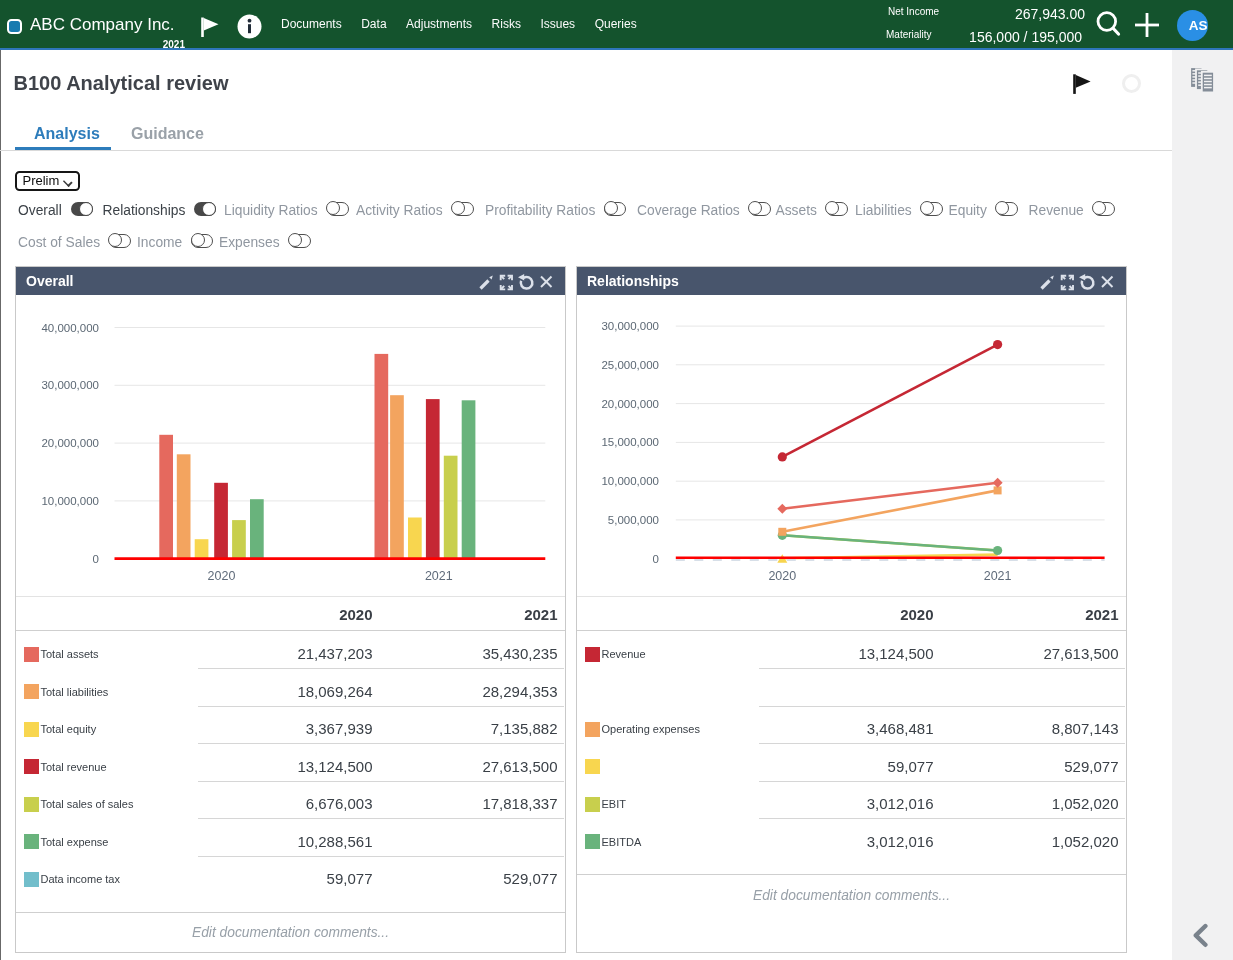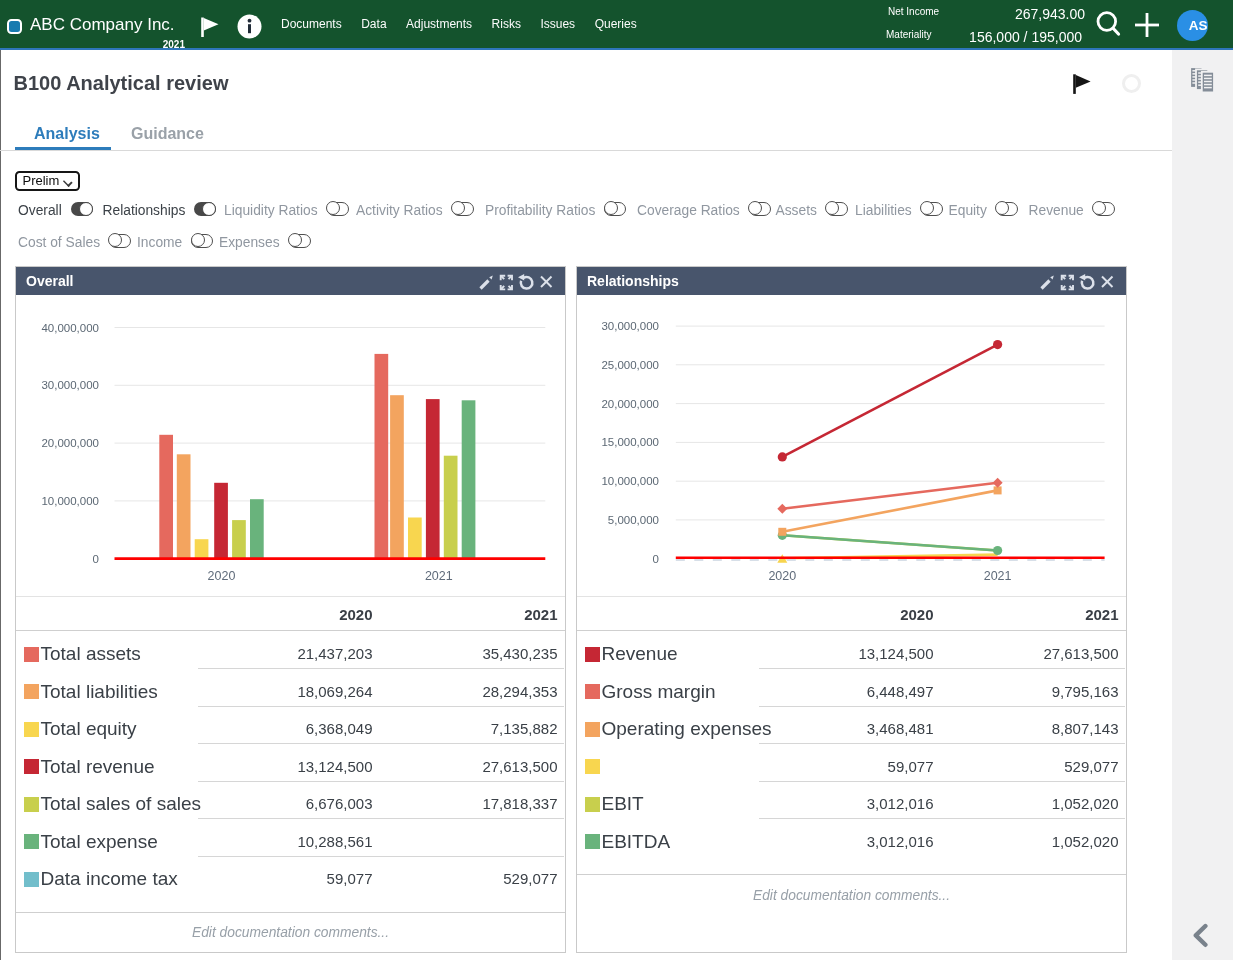--- a/index.html
+++ b/index.html
@@ -60,21 +60,21 @@
   border:1px solid #c9c9c9; background:#fff; }
 #panel1 { left:15px; } #panel2 { left:576px; }
 .phead { height:28px; background:#48556c; color:#fff; font-size:14px; font-weight:600;
   line-height:28px; padding-left:10px; }
 .picons { position:absolute; right:5px; top:4px; }
 
 .hline { position:absolute; height:1px; background:#d0d0d0; }
 .yearhdr { position:absolute; top:339px; font-size:15px; font-weight:bold; color:#3a3f46; text-align:right; }
 .trow { position:absolute; height:30px; font-size:15px; color:#3a4047; }
 .sw { position:absolute; left:8px; width:15px; height:15px; }
-.rlabel { position:absolute; left:24.5px; top:0; line-height:30px; white-space:nowrap; font-size:19px; }
+.rlabel { position:absolute; left:24.5px; top:0; line-height:30px; white-space:nowrap; font-size:11px; }
 .rval { position:absolute; top:0; line-height:30px; text-align:right; }
 .cmt { position:absolute; width:100%; text-align:center; font-style:italic;
   font-size:13.8px; color:#98a0a8; }
 </style>
 </head>
 <body>
 <div id="app">
 
   <div id="topbar">
     <div id="logo"></div>
@@ -230,21 +230,21 @@
     <div class="trow" style="left:0;top:409.5px;width:549px">
         <span class="sw" style="top:7.5px;background:#f3a45f"></span>
         <span class="rlabel">Total liabilities</span>
         <span class="rval" style="left:156.5px;width:200px">18,069,264</span>
         <span class="rval" style="left:341.5px;width:200px">28,294,353</span>
       </div>
     <div class="hline" style="left:182px;top:438.8px;width:366px;background:#d6d6d6"></div>
     <div class="trow" style="left:0;top:447.0px;width:549px">
         <span class="sw" style="top:7.5px;background:#f8d64f"></span>
         <span class="rlabel">Total equity</span>
-        <span class="rval" style="left:156.5px;width:200px">6,368,049</span>
+        <span class="rval" style="left:156.5px;width:200px">3,367,939</span>
         <span class="rval" style="left:341.5px;width:200px">7,135,882</span>
       </div>
     <div class="hline" style="left:182px;top:476.3px;width:366px;background:#d6d6d6"></div>
     <div class="trow" style="left:0;top:484.5px;width:549px">
         <span class="sw" style="top:7.5px;background:#c52734"></span>
         <span class="rlabel">Total revenue</span>
         <span class="rval" style="left:156.5px;width:200px">13,124,500</span>
         <span class="rval" style="left:341.5px;width:200px">27,613,500</span>
       </div>
     <div class="hline" style="left:182px;top:513.8px;width:366px;background:#d6d6d6"></div>
@@ -331,26 +331,20 @@
     <div class="yearhdr" style="left:156.5px;width:200px">2020</div>
     <div class="yearhdr" style="left:341.5px;width:200px">2021</div>
     <div class="hline" style="left:0;top:362.5px;width:549px;background:#cfcfcf"></div>
     <div class="trow" style="left:0;top:372.0px;width:549px">
         <span class="sw" style="top:7.5px;background:#c52734"></span>
         <span class="rlabel">Revenue</span>
         <span class="rval" style="left:156.5px;width:200px">13,124,500</span>
         <span class="rval" style="left:341.5px;width:200px">27,613,500</span>
       </div>
     <div class="hline" style="left:182px;top:401.3px;width:366px;background:#d6d6d6"></div>
-    <div class="trow" style="left:0;top:409.5px;width:549px">
-        <span class="sw" style="top:7.5px;background:#e5695e"></span>
-        <span class="rlabel">Gross margin</span>
-        <span class="rval" style="left:156.5px;width:200px">6,448,497</span>
-        <span class="rval" style="left:341.5px;width:200px">9,795,163</span>
-      </div>
     <div class="hline" style="left:182px;top:438.8px;width:366px;background:#d6d6d6"></div>
     <div class="trow" style="left:0;top:447.0px;width:549px">
         <span class="sw" style="top:7.5px;background:#f3a45f"></span>
         <span class="rlabel">Operating expenses</span>
         <span class="rval" style="left:156.5px;width:200px">3,468,481</span>
         <span class="rval" style="left:341.5px;width:200px">8,807,143</span>
       </div>
     <div class="hline" style="left:182px;top:476.3px;width:366px;background:#d6d6d6"></div>
     <div class="trow" style="left:0;top:484.5px;width:549px">
         <span class="sw" style="top:7.5px;background:#f8d64f"></span>

